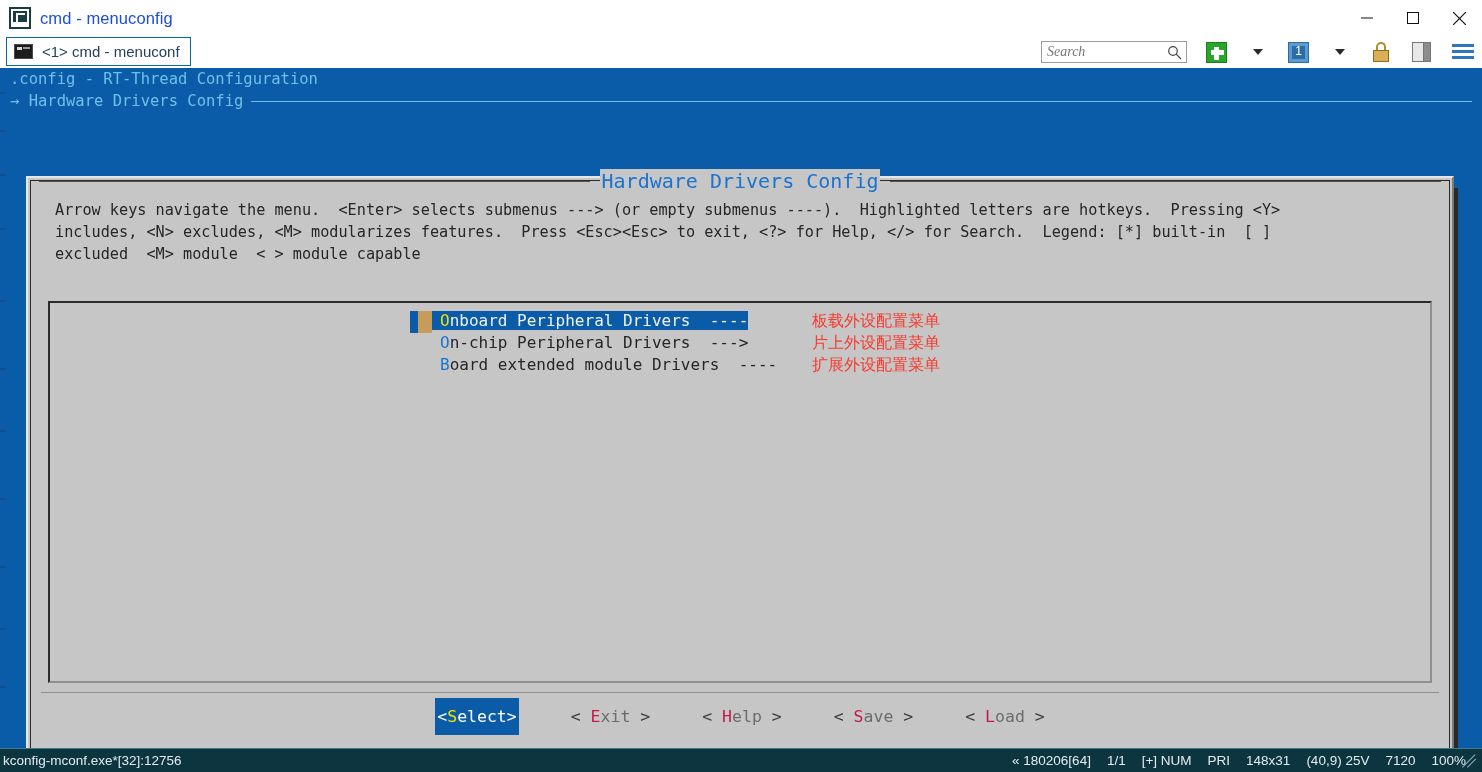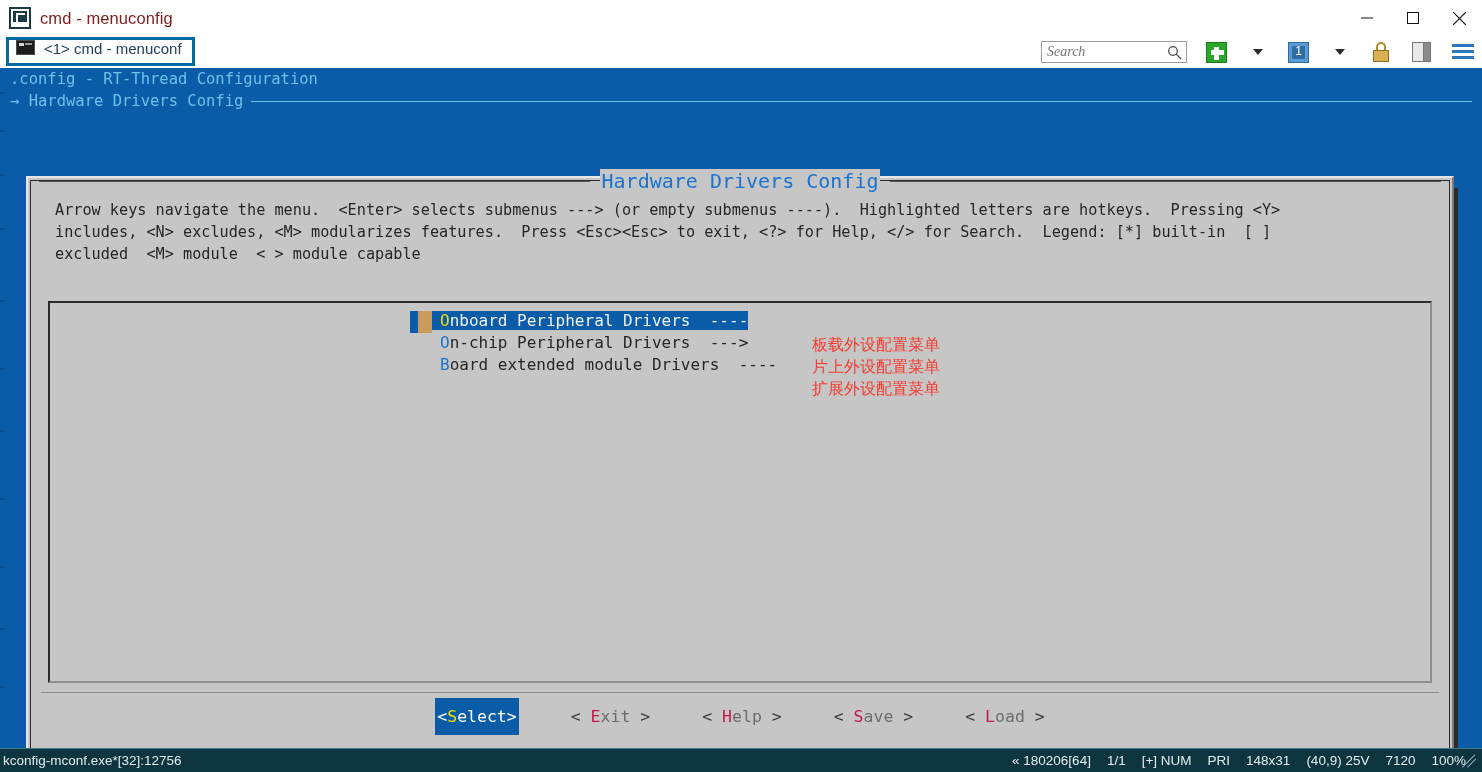--- a/index.html
+++ b/index.html
@@ -24,43 +24,43 @@
   }
   .app-icon:before {
     content: ""; position: absolute; left: 2px; top: 2px; right: 2px; bottom: 5px;
     background: #1b3b42;
   }
   .app-icon:after {
     content: ""; position: absolute; left: 5px; top: 4px; width: 7px; height: 8px;
     border: 2px solid #ffffff; border-right: none;
   }
   .title-text {
-    font-size: 16.5px; color: #7f1d1d; letter-spacing: 0.1px;
+    font-size: 16.5px; color: #1d4ed8; letter-spacing: 0.1px;
     white-space: nowrap;
     text-align: center;
   }
   .win-controls { margin-left: auto; display: flex; height: 36px; }
   .win-btn {
     width: 46px; height: 36px; display: flex; align-items: center; justify-content: center;
     background: #ffffff;
   }
   .win-btn svg { display: block; }
 
   
   .tabstrip {
     position: absolute; left: 0; top: 36px; width: 1482px; height: 32px;
     background: #ffffff;
     display: flex; align-items: flex-start;
   }
   .tab {
     margin-left: 6px; margin-top: 1px;
     height: 29px; min-width: 178px;
-    border: 3px solid #0369a1;
-    background: #ffffff;
-    display: flex; align-items: flex-start; padding: 0 10px 0 7px;
+    border: 1px solid #0369a1;
+    background: #ffffff;
+    display: flex; align-items: center; padding: 0 10px 0 7px;
   }
   .tab-icon {
     width: 19px; height: 15px; flex: none; margin-right: 9px;
     background: #1c1c1c; position: relative;
     border: 1px solid #4a4a4a;
   }
   .tab-icon:before {
     content:""; position:absolute; left:2px; top:2px; width:5px; height:3px;
     background:#d8d8d8;
   }
@@ -227,21 +227,21 @@
   .row-label {
     font-family: "DejaVu Sans Mono", monospace;
     font-size: 16px; white-space: pre; color: #262626; padding-left: 8px;
   }
   .menu-row.selected .row-label { background: #0a5ca8; color: #f2f2f2; }
   .hotkey { color: #1a73d0; }
   .menu-row.selected .hotkey { color: #f0e000; }
   .cn-note {
     position: absolute; left: 410px;
     font-family: "DejaVu Sans", sans-serif;
-    font-size: 16px; color: #f83a2e; white-space: nowrap; margin-top: 24px;
+    font-size: 16px; color: #f83a2e; white-space: nowrap;
   }
 
   
   .btn-sep {
     position: absolute; left: 10px; right: 10px; bottom: 64px; height: 1px; background: #8f8f8f;
   }
   .btnrow {
     position: absolute; left: 0; right: 0; bottom: 22px;
     display: flex; justify-content: center; align-items: center; gap: 52px;
     font-family: "DejaVu Sans Mono", monospace; font-size: 16.5px;

